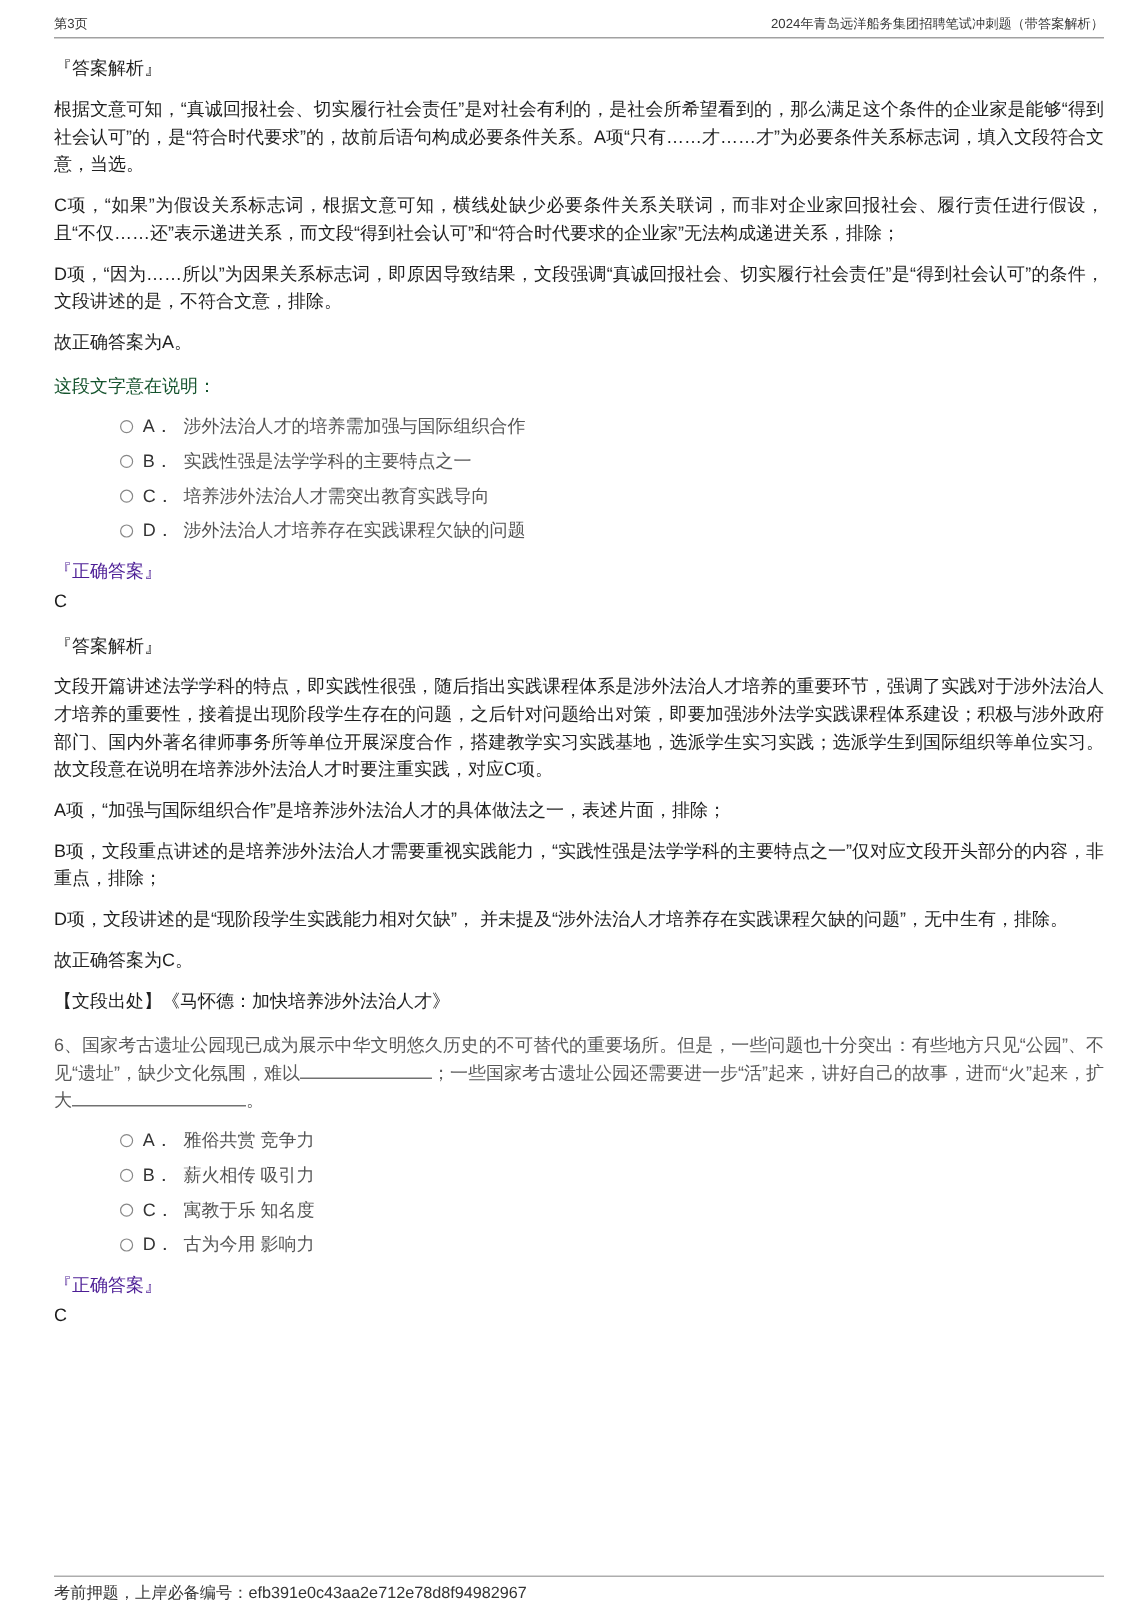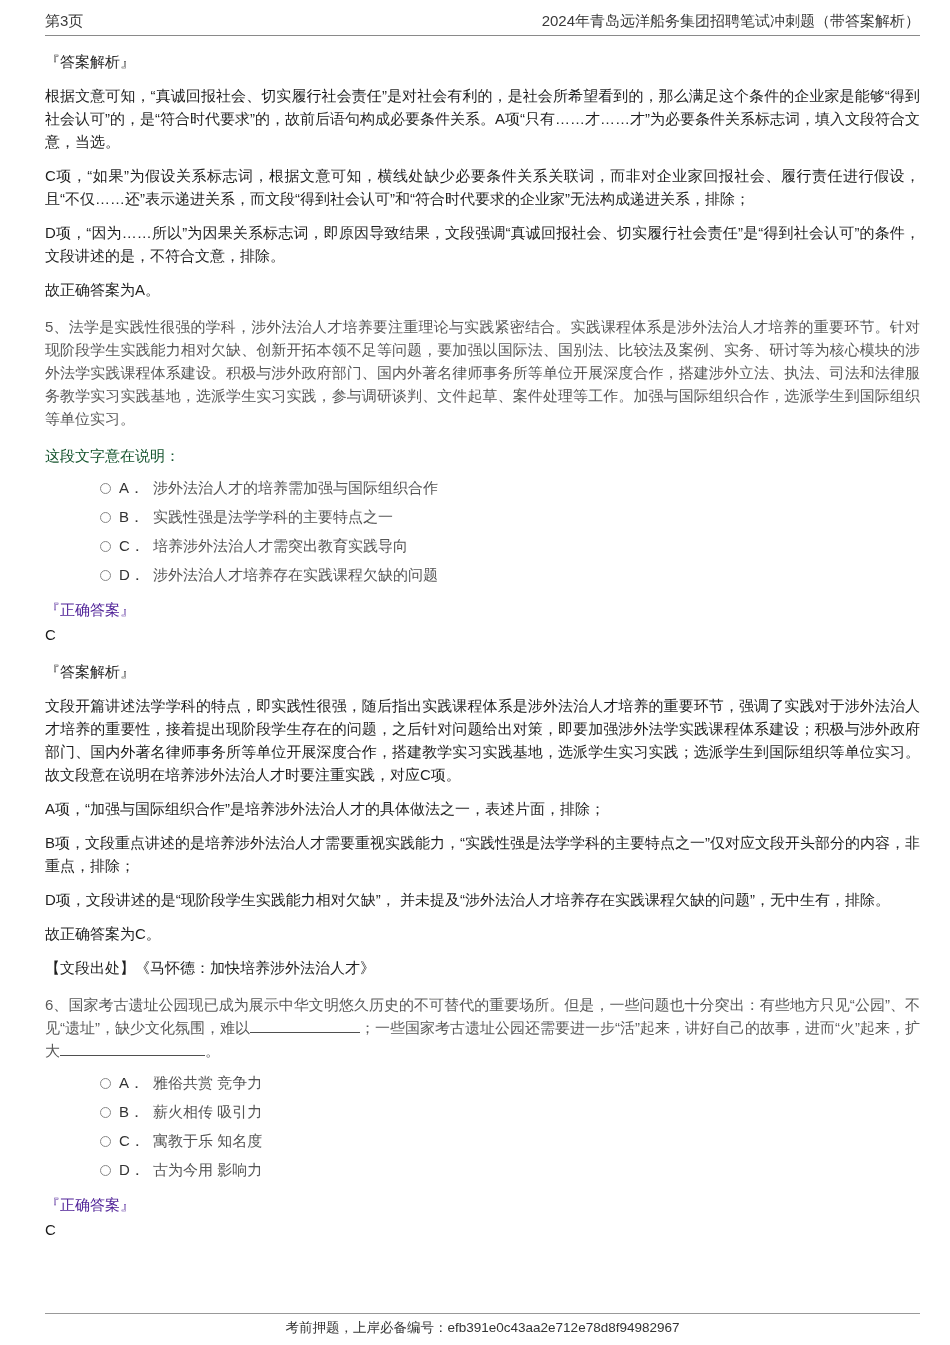--- a/index.html
+++ b/index.html
@@ -11,21 +11,21 @@
     position: relative;
     overflow: hidden;
   }
   .page {
     padding: 12px 30px 0 45px;
   }
   .doc-header {
     display: flex;
     justify-content: space-between;
     align-items: flex-start;
-    font-size: 15px;
+    font-size: 11px;
     color: #3a3a3a;
     padding-bottom: 4px;
     border-bottom: 1px solid #8a8a8a;
     margin-bottom: 12px;
   }
   .para {
     font-size: 15px;
     line-height: 23px;
     margin: 11px 0;
     text-align: justify;
@@ -66,21 +66,21 @@
     vertical-align: baseline;
   }
   .blank-1 { width: 110px; }
   .blank-2 { width: 145px; }
   .doc-footer {
     position: absolute;
     left: 45px; right: 30px; bottom: 8px;
     border-top: 1px solid #999999;
     padding-top: 5px;
     display: flex;
-    justify-content: center;
+    justify-content: flex-start;
     font-size: 13.5px;
     color: #333333;
   }
   .serial { white-space: nowrap; }
 </style>
 </head>
 <body>
 
 <div class="page">
 
@@ -88,21 +88,20 @@
     <span>第3页</span>
     <span>2024年青岛远洋船务集团招聘笔试冲刺题（带答案解析）</span>
   </div>
 
   <p class="para heading">『答案解析』</p>
   <p class="para">根据文意可知，“真诚回报社会、切实履行社会责任”是对社会有利的，是社会所希望看到的，那么满足这个条件的企业家是能够“得到社会认可”的，是“符合时代要求”的，故前后语句构成必要条件关系。A项“只有……才……才”为必要条件关系标志词，填入文段符合文意，当选。</p>
   <p class="para">C项，“如果”为假设关系标志词，根据文意可知，横线处缺少必要条件关系关联词，而非对企业家回报社会、履行责任进行假设，且“不仅……还”表示递进关系，而文段“得到社会认可”和“符合时代要求的企业家”无法构成递进关系，排除；</p>
   <p class="para">D项，“因为……所以”为因果关系标志词，即原因导致结果，文段强调“真诚回报社会、切实履行社会责任”是“得到社会认可”的条件，文段讲述的是，不符合文意，排除。</p>
   <p class="para">故正确答案为A。</p>
 
-  <p class="para question heading">5、法学是实践性很强的学科，涉外法治人才培养要注重理论与实践紧密结合。实践课程体系是涉外法治人才培养的重要环节。针对现阶段学生实践能力相对欠缺、创新开拓本领不足等问题，要加强以国际法、国别法、比较法及案例、实务、研讨等为核心模块的涉外法学实践课程体系建设。积极与涉外政府部门、国内外著名律师事务所等单位开展深度合作，搭建涉外立法、执法、司法和法律服务教学实习实践基地，选派学生实习实践，参与调研谈判、文件起草、案件处理等工作。加强与国际组织合作，选派学生到国际组织等单位实习。</p>
   <p class="para prompt">这段文字意在说明：</p>
 
   <div class="options">
     <div class="option-row">
       <span class="radio"></span>
       <span class="opt-letter">A．</span>
       <span>涉外法治人才的培养需加强与国际组织合作</span>
     </div>
     <div class="option-row">
       <span class="radio"></span>

